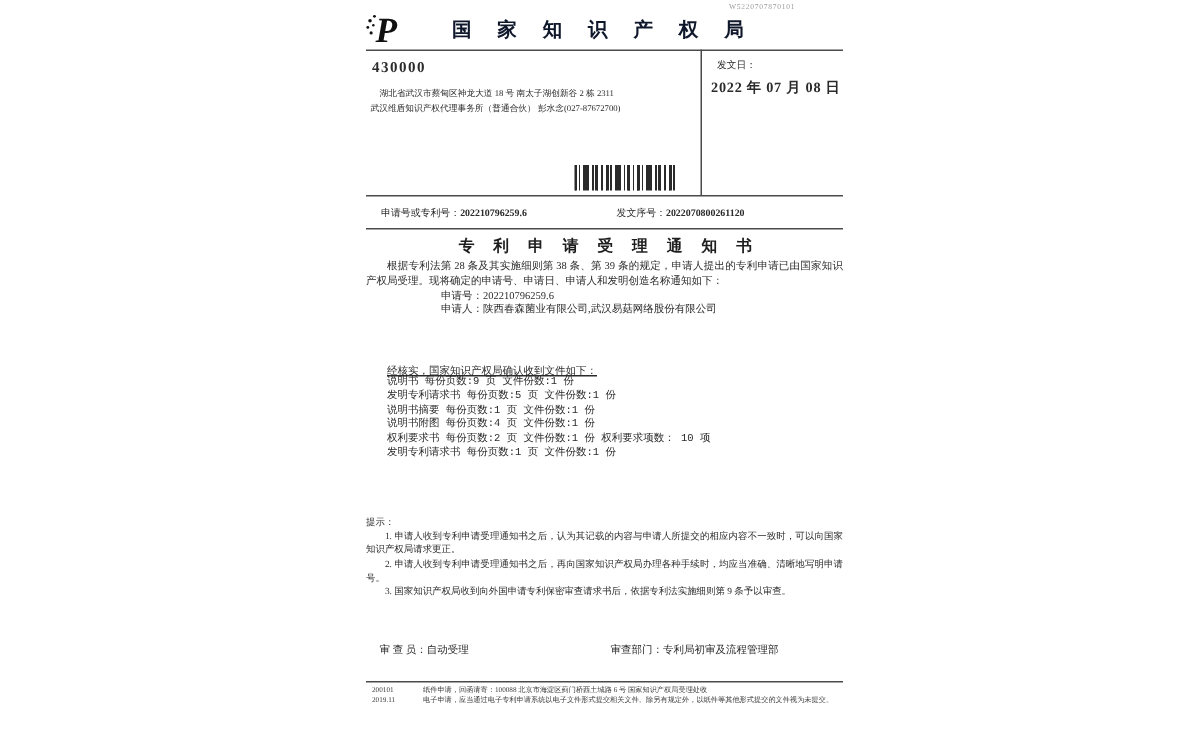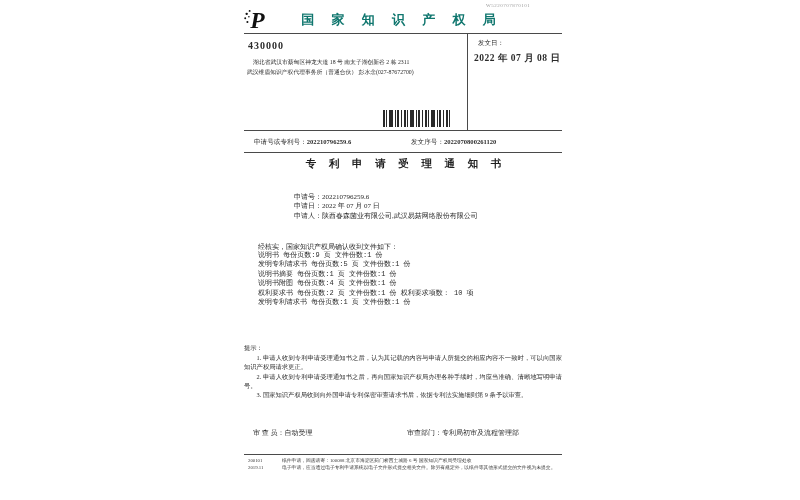--- a/index.html
+++ b/index.html
@@ -6,21 +6,21 @@
   body{
     width:800px;height:500px;background:#ffffff;position:relative;overflow:hidden;
     font-family:"Liberation Serif","DejaVu Serif",serif;color:#2b2b2b;
   }
   .page{position:absolute;left:236px;top:0;width:332px;height:500px;background:#fff;}
   .abs{position:absolute;}
   .hline{position:absolute;height:1px;background:#4a4a4a;}
   .vline{position:absolute;width:1px;background:#4a4a4a;}
 
   .doc-id{left:250px;top:3px;font-size:5px;color:#9a9a9a;letter-spacing:.5px;}
-  .agency{left:0;top:11px;width:100%;text-align:center;font-size:13px;font-weight:bold;letter-spacing:7px;color:#0f766e;}
+  .agency{left:0;top:11px;width:100%;text-align:center;font-size:13px;font-weight:bold;letter-spacing:7px;color:#0f172a;}
   .logo{left:6px;top:5px;width:30px;height:28px;}
 
   .postal{left:12px;top:40px;font-size:10px;font-weight:bold;letter-spacing:1px;}
   .addr1{left:17px;top:58px;font-size:5.8px;white-space:nowrap;}
   .addr2{left:11px;top:68px;font-size:5.8px;white-space:nowrap;}
   .barcode{left:147px;top:110px;width:68px;height:17px;
     background-image:
       repeating-linear-gradient(90deg,#2a2a2a 0px,#2a2a2a 1px,transparent 1px,transparent 3px),
       repeating-linear-gradient(90deg,#2a2a2a 0px,#2a2a2a 2px,transparent 2px,transparent 7px);
   }
@@ -30,21 +30,21 @@
   .refrow-appno{left:18px;top:138px;font-size:6.6px;white-space:nowrap;}
   .refrow-serial{left:175px;top:138px;font-size:6.6px;white-space:nowrap;}
   .refrow-appno b,.refrow-serial b{font-weight:bold;}
 
   .doc-title{left:4px;top:157px;width:100%;text-align:center;font-size:10.5px;font-weight:bold;letter-spacing:5px;color:#1e1e1e;}
 
   .intro{left:8px;top:173px;width:318px;font-size:7px;line-height:9.5px;text-indent:2em;text-align:justify;}
   .fields{left:22px;top:193px;width:300px;font-size:7px;line-height:9.3px;margin-left:36px;}
   .fields div{white-space:nowrap;}
 
-  .received-head{left:22px;top:242px;font-size:7px;white-space:nowrap;}
+  .received-head{left:22px;top:242px;font-size:7px;white-space:nowrap;text-decoration:underline;}
   .received-list{left:22px;top:251px;width:300px;font-size:7px;line-height:9.4px;}
   .received-list div{white-space:nowrap;font-family:Liberation Mono, monospace;}
 
   .notes-label{left:8px;top:344px;font-size:6.3px;}
   .notes{left:8px;top:353px;width:318px;font-size:6.3px;line-height:9.3px;text-align:justify;}
   .notes div{text-indent:2em;}
 
   .examiner{left:17px;top:428px;font-size:7px;white-space:nowrap;}
   .dept{left:171px;top:428px;font-size:7px;white-space:nowrap;}
 
@@ -88,24 +88,24 @@
   <div class="abs refrow-appno">
     <span>申请号或专利号：</span><b>202210796259.6</b>
   </div>
   <div class="abs refrow-serial">
     <span>发文序号：</span><b>2022070800261120</b>
   </div>
   <div class="hline" style="left:8px;top:152px;width:318px;"></div>
 
   <div class="abs doc-title">专 利 申 请 受 理 通 知 书</div>
 
+  <div class="abs intro">根据专利法第 28 条及其实施细则第 38 条、第 39 条的规定，申请人提出的专利申请已由国家知识产权局受理。现将确定的申请号、申请日、申请人和发明创造名称通知如下：</div>
 
   <div class="abs fields">
     <div>申请号：202210796259.6</div>
-    <div>申请日：2022 年 07 月 07 日</div>
     <div>申请人：陕西春森菌业有限公司,武汉易菇网络股份有限公司</div>
   </div>
 
   <div class="abs received-head">经核实，国家知识产权局确认收到文件如下：</div>
   <div class="abs received-list">
     <div>说明书  每份页数:9 页  文件份数:1 份</div>
     <div>发明专利请求书  每份页数:5 页  文件份数:1 份</div>
     <div>说明书摘要  每份页数:1 页  文件份数:1 份</div>
     <div>说明书附图  每份页数:4 页  文件份数:1 份</div>
     <div>权利要求书  每份页数:2 页  文件份数:1 份  权利要求项数：  10 项</div>

